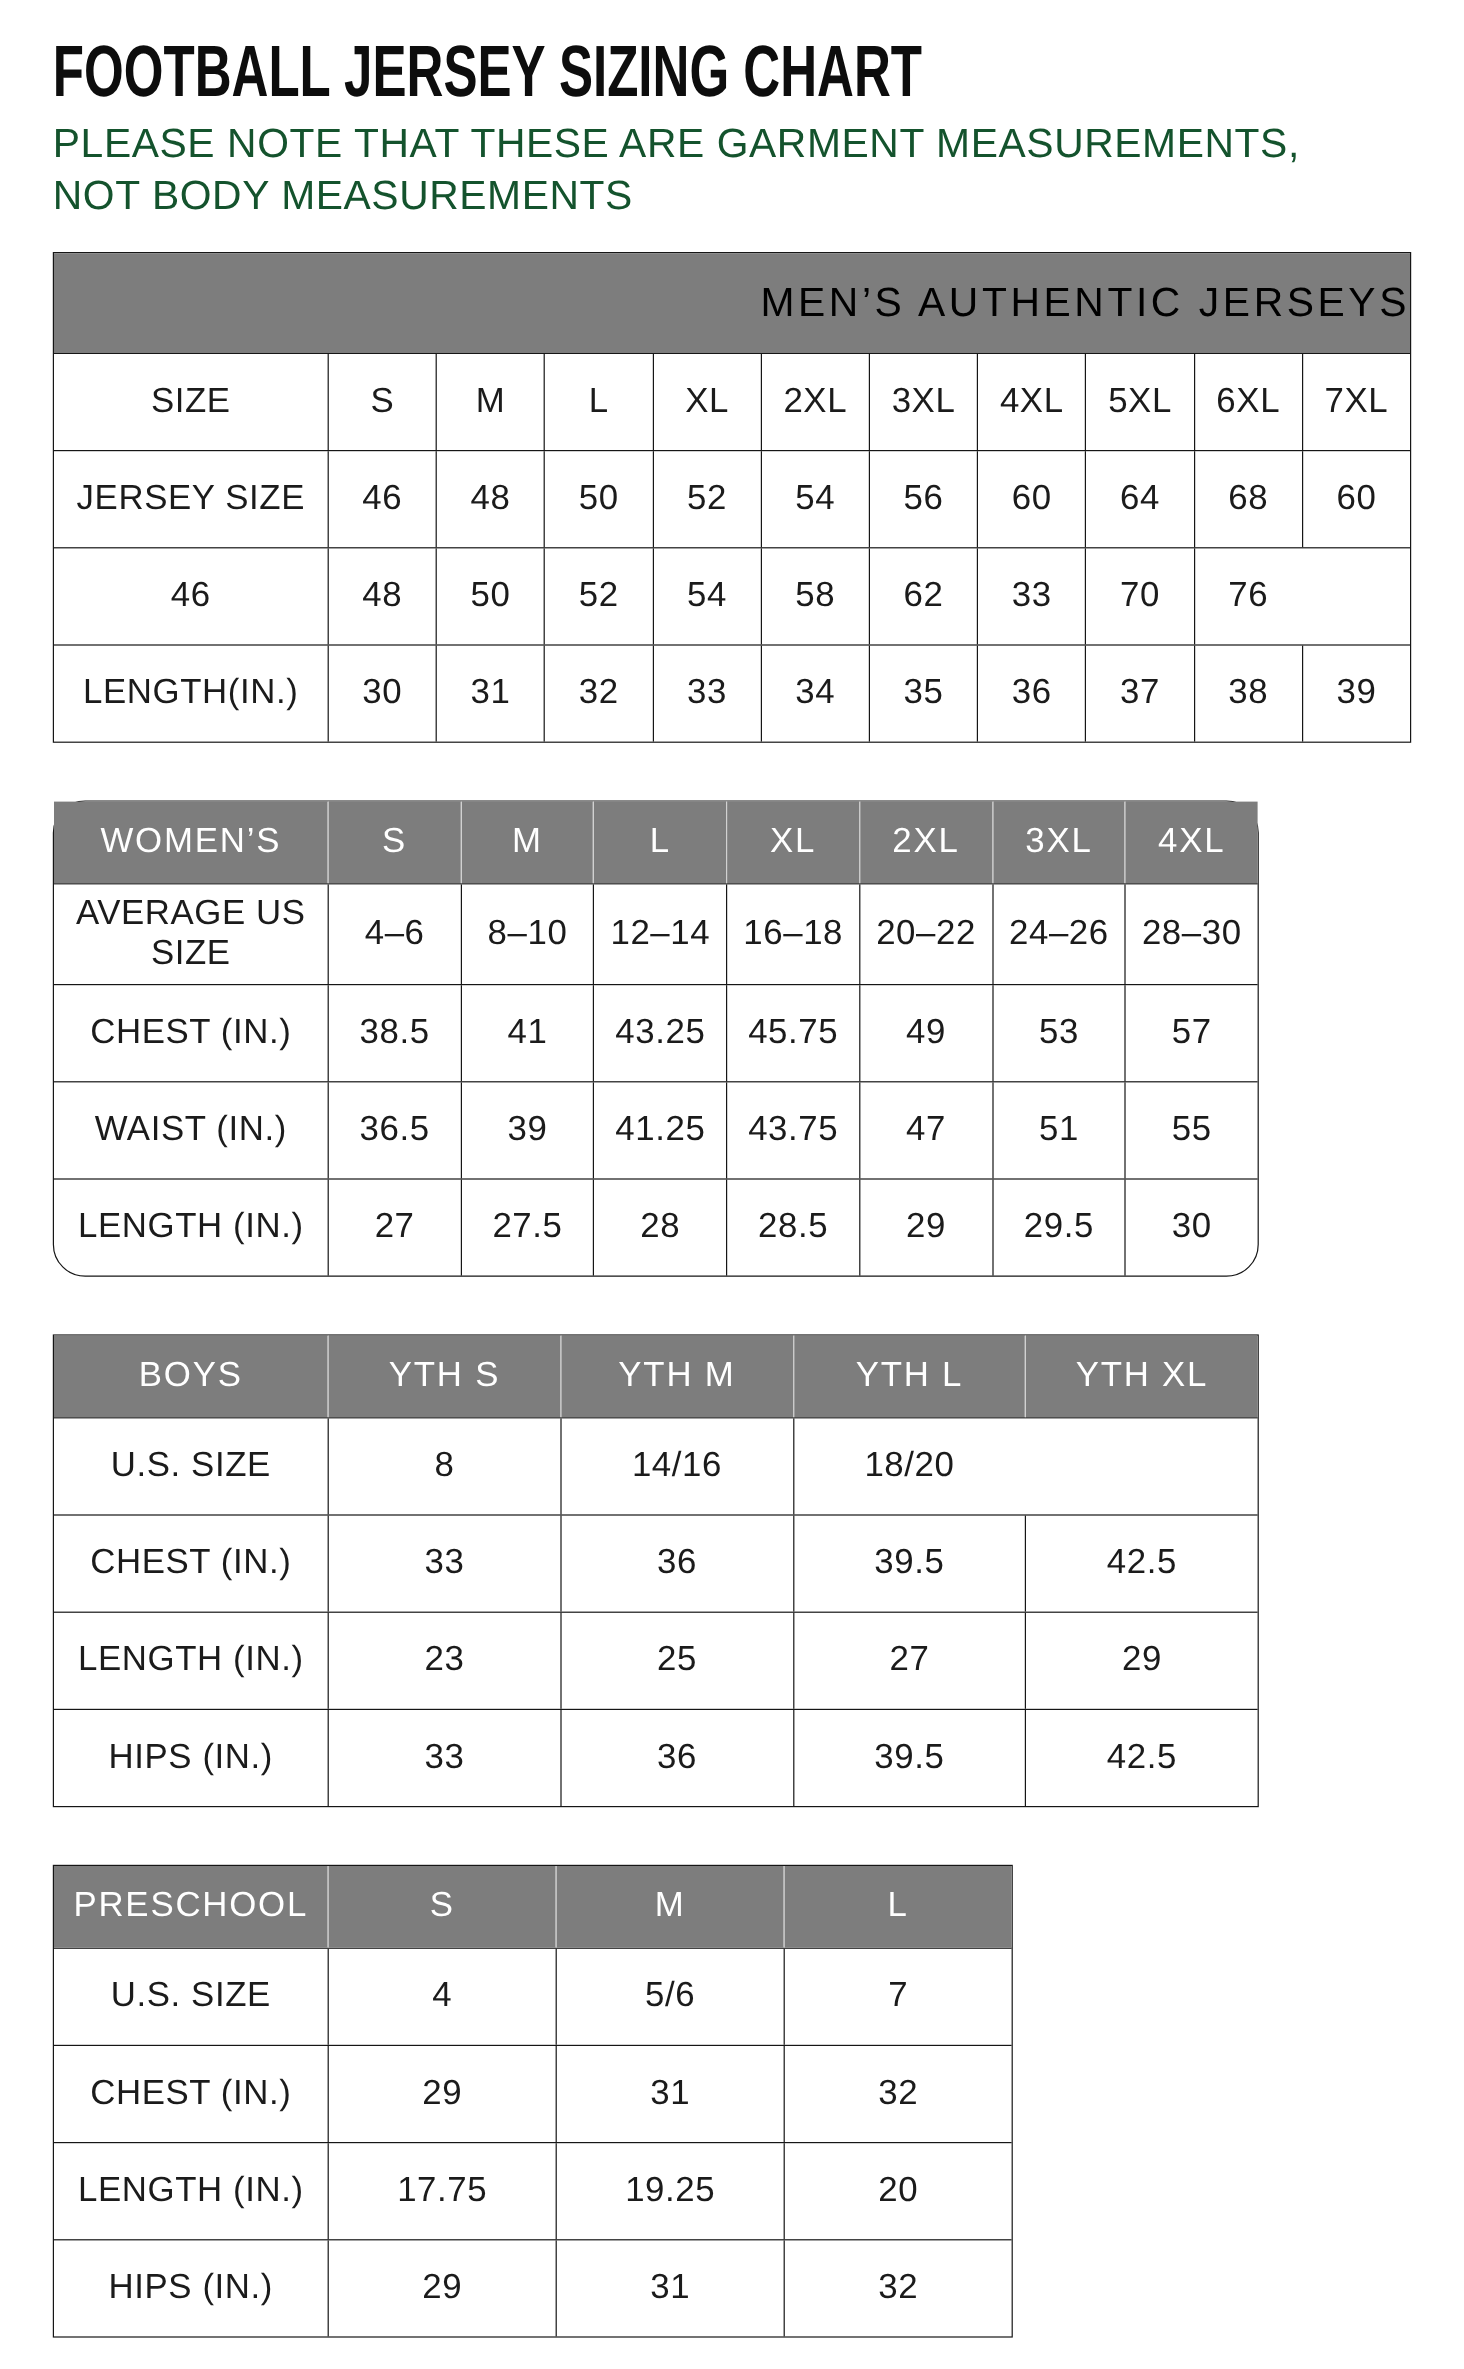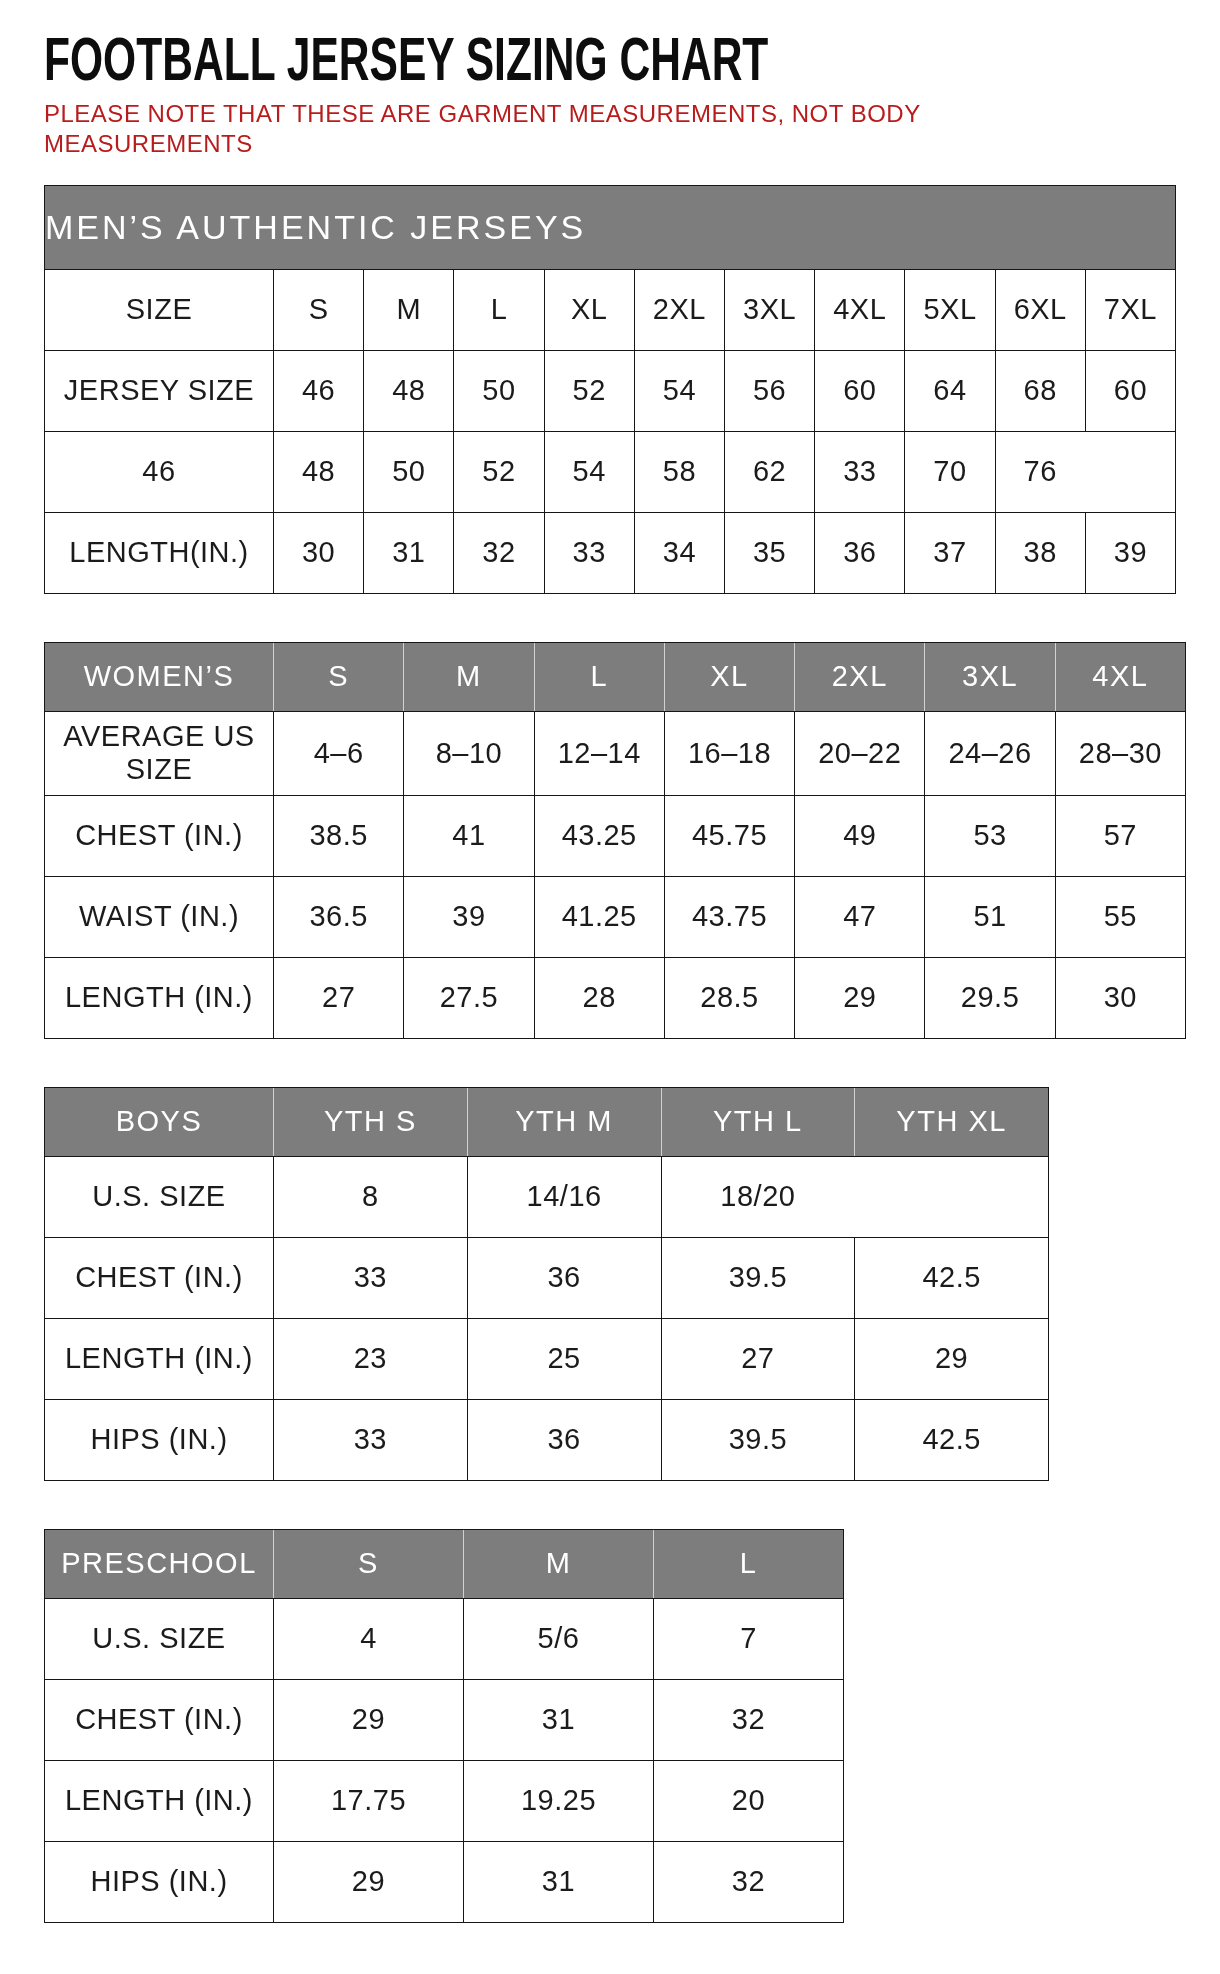--- a/index.html
+++ b/index.html
@@ -18,47 +18,47 @@
     margin: 0 0 10px 0;
     font-size: 56px;
     font-weight: bold;
     letter-spacing: 0px;
     color: #0d0d0d;
     transform: scaleX(0.76) scaleY(1.08);
     transform-origin: left top;
     white-space: nowrap;
   }
   .note {
-    color: #b91c1c;
-    font-size: 24px;
+    color: #14532d;
+    font-size: 34px;
     line-height: 1.25;
     margin: 0 0 26px 0;
     max-width: 1080px;
     letter-spacing: 0.5px;
   }
   .tbl {
     border: 1px solid #161616;
     margin-bottom: 48px;
     background: #fff;
   }
   .gray-bar {
     background: #7d7d7d;
-    color: #ffffff;
-    text-align: left;
+    color: #000000;
+    text-align: right;
     font-size: 34px;
     letter-spacing: 3px;
     padding: 22px 0 22px 0;
   }
   .row { display: grid; }
   .mens .row      { grid-template-columns: 228px repeat(10, 1fr); }
   .womens .row    { grid-template-columns: 228px repeat(7, 1fr); }
   .boys .row      { grid-template-columns: 228px repeat(4, 1fr); }
   .preschool .row { grid-template-columns: 228px repeat(3, 1fr); }
   .mens      { width: 1132px; }
-  .womens    { width: 1142px; }
+  .womens    { width: 1005px; border-radius: 27px; }
   .boys      { width: 1005px; }
   .preschool { width: 800px; }
   .tbl .row { border-top: 1px solid #161616; }
   .tbl > .row:first-child { border-top: none; }
   .cell {
     display: flex;
     align-items: center;
     justify-content: center;
     text-align: center;
     min-height: 80px;

